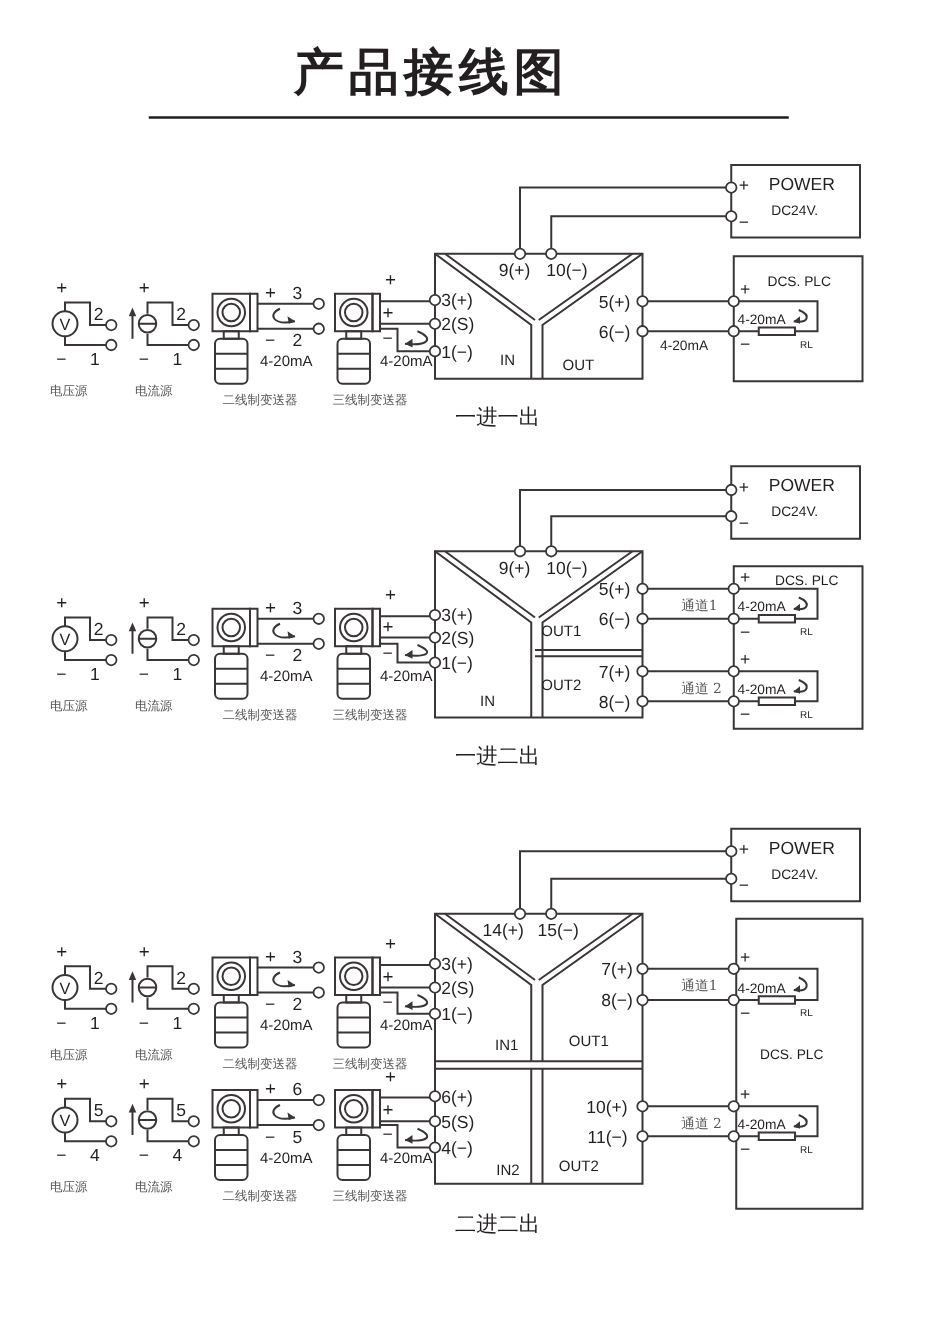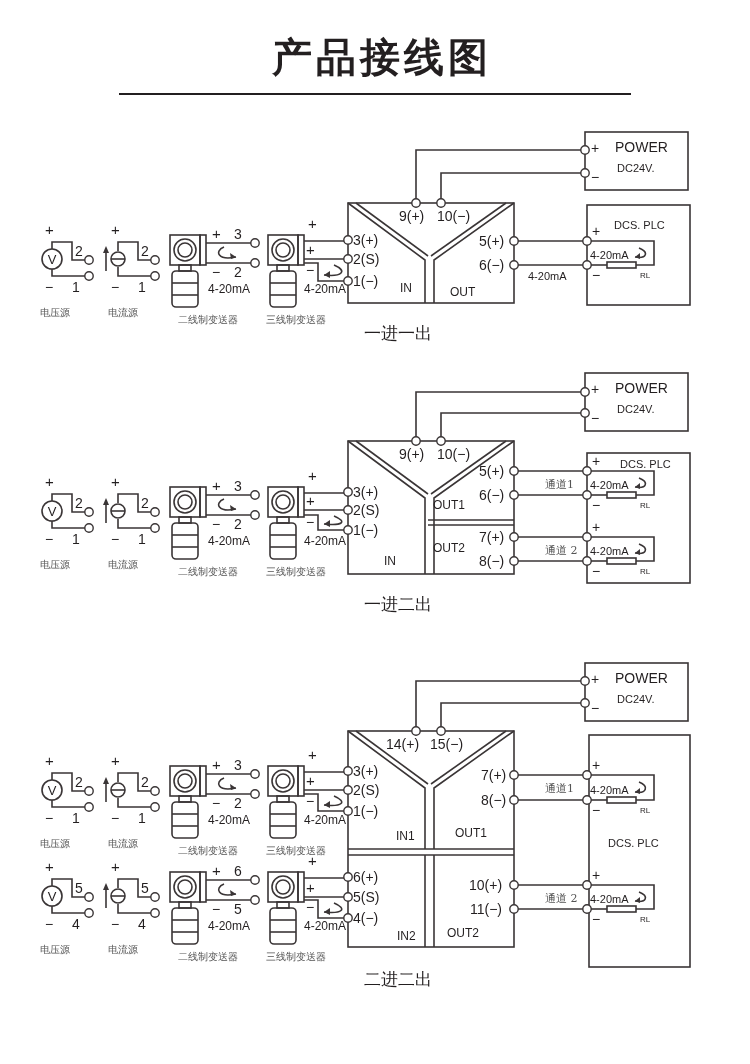--- a/index.html
+++ b/index.html
@@ -1,17 +1,17 @@
 <!DOCTYPE html>
 <html><head>
 <meta charset="utf-8">
 <style>
   html,body{margin:0;padding:0;background:#ffffff;}
   body{width:750px;height:1064px;position:relative;overflow:hidden;font-family:"DejaVu Sans","Liberation Sans",sans-serif;color:#231f20;}
-  #title{position:absolute;left:0;top:30px;width:690px;text-align:center;font-size:40px;font-weight:bold;letter-spacing:4px;font-family:"DejaVu Sans",sans-serif;padding-left:37px;}
+  #title{position:absolute;left:0;top:30px;width:690px;text-align:center;font-size:40px;font-weight:bold;letter-spacing:4px;font-family:"DejaVu Sans",sans-serif;}
   #title-rule{position:absolute;left:119px;top:93px;width:512px;height:2px;background:#231f20;}
   svg{position:absolute;left:0;top:0;}
   .ln{stroke:#3a3536;stroke-width:1.6;fill:none;}
   .thick{stroke:#3a3536;stroke-width:1.6;fill:none;}
   .term{stroke:#3a3536;stroke-width:1.4;fill:#fff;}
   .t{fill:#231f20;font-family:"Liberation Sans","DejaVu Sans",sans-serif;}
   .cn{fill:#555;font-family:"DejaVu Serif",serif;}
   .cap{fill:#231f20;font-family:"DejaVu Sans",sans-serif;}
 </style>
 </head>

